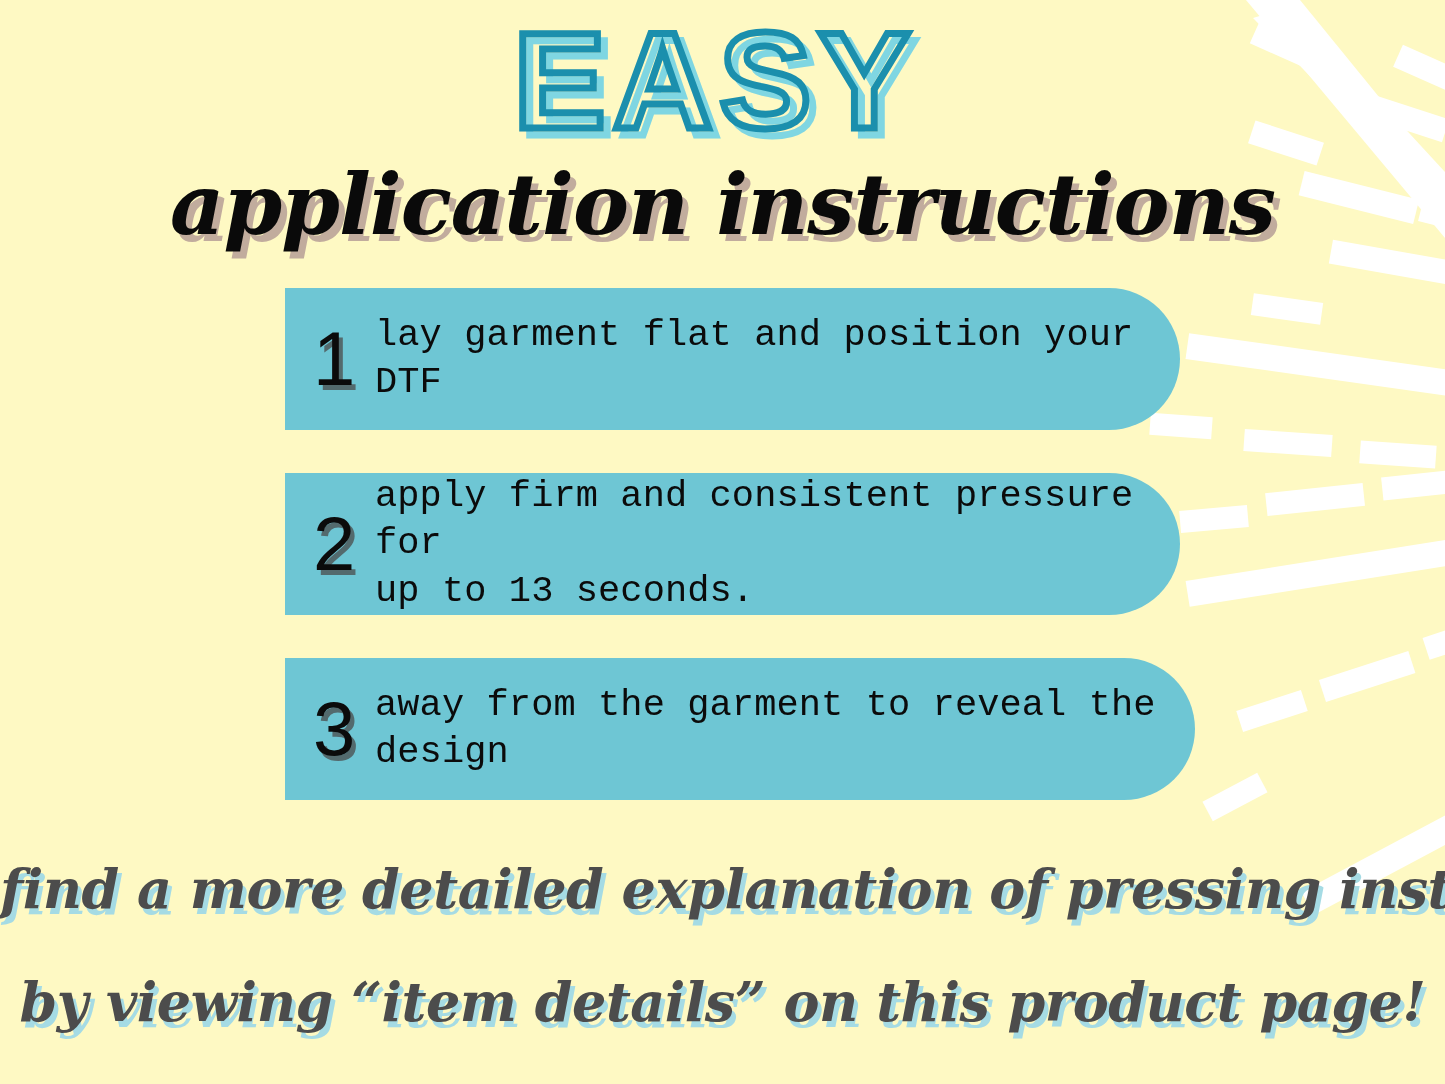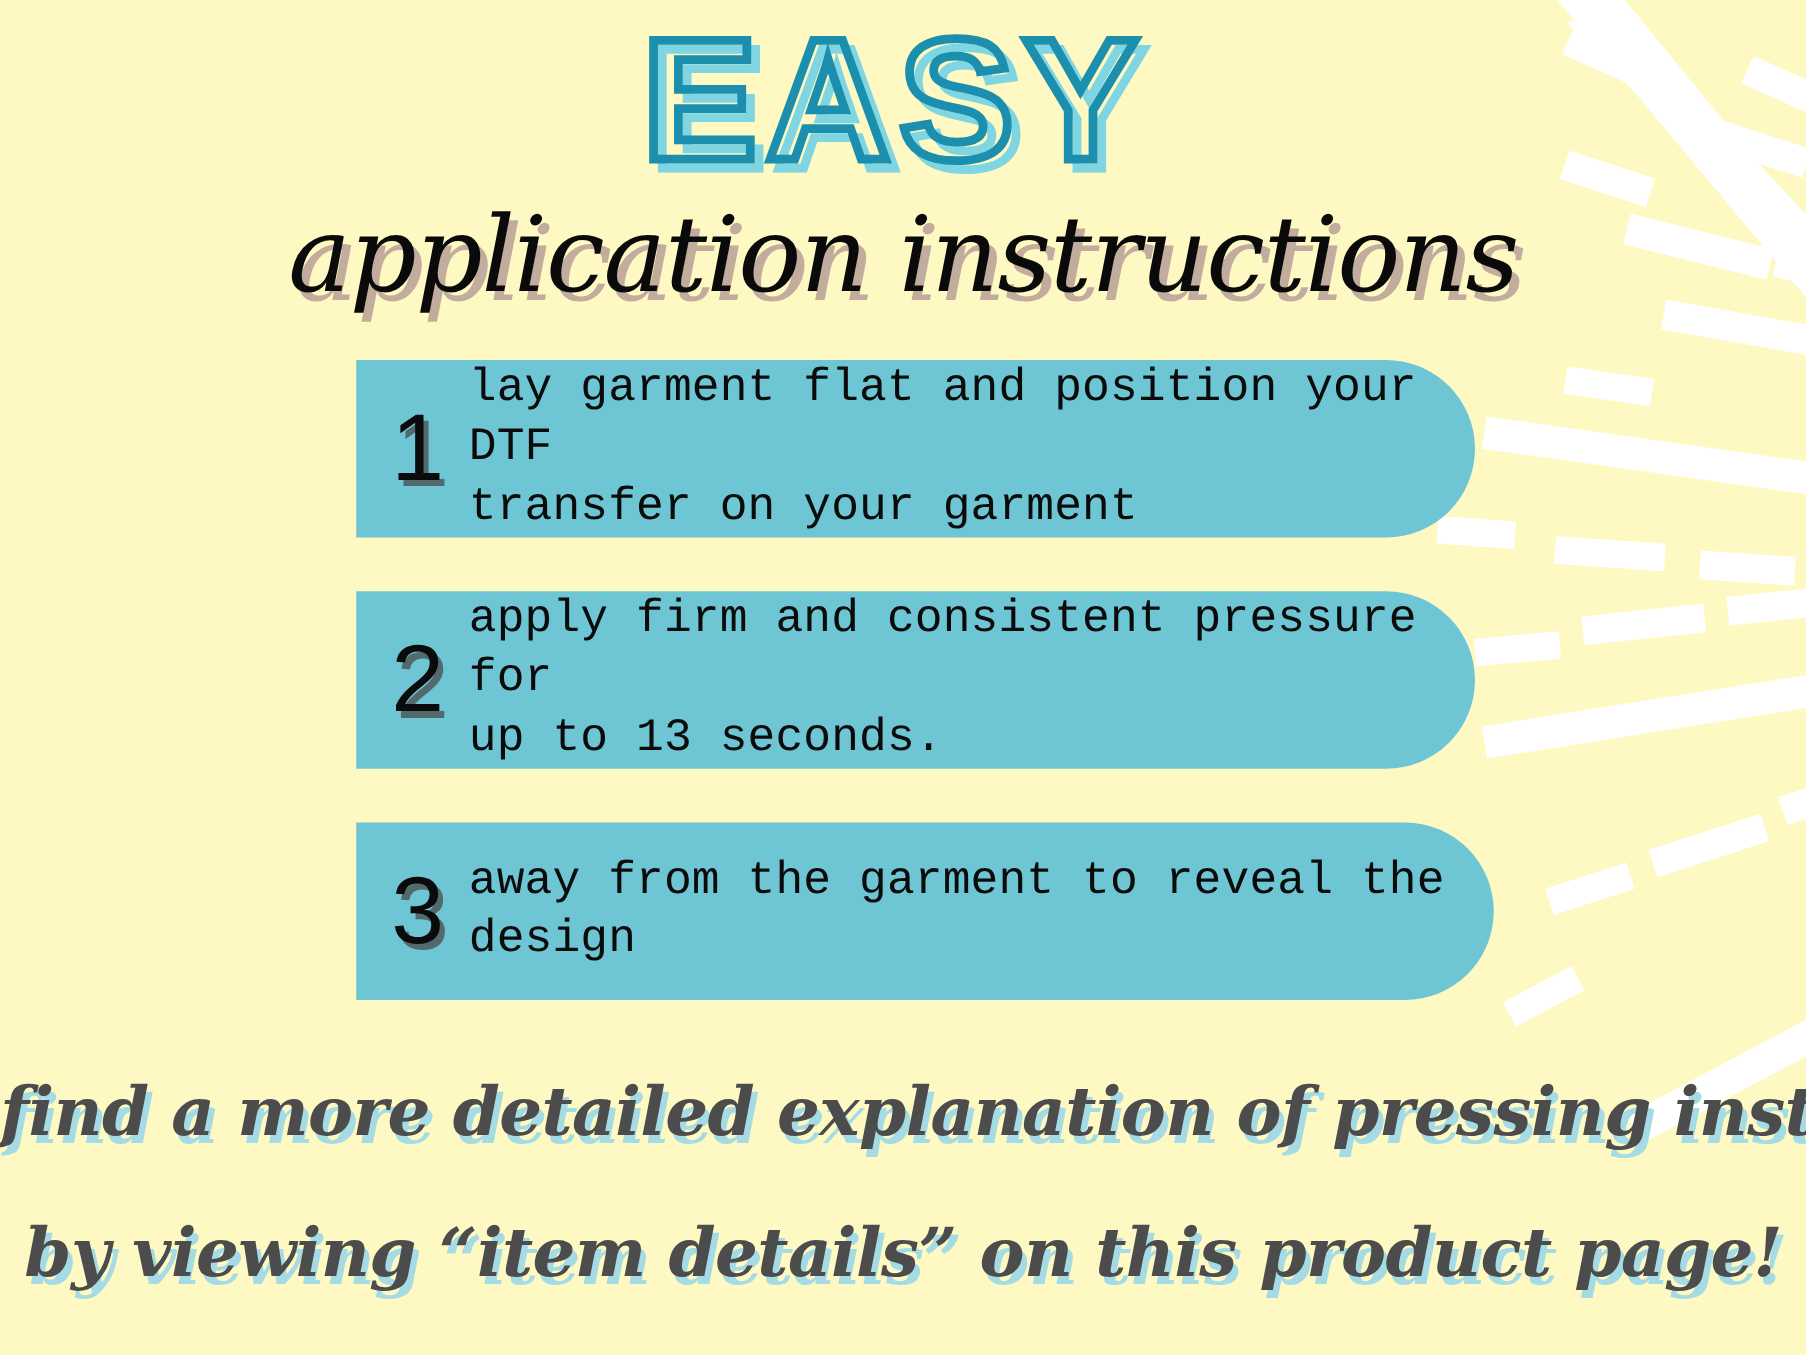--- a/index.html
+++ b/index.html
@@ -57,21 +57,21 @@
     transform: translate(-7px, -7px);
   }
 
   .script-line {
     position: absolute;
     left: 0;
     width: 1445px;
     text-align: center;
     font-family: "DejaVu Serif", serif;
     font-style: italic;
-    font-weight: 400;
+    font-weight: 700;
     color: #0a0a0a;
     white-space: nowrap;
   }
 
   #application-instructions {
     top: 155px;
     font-size: 84px;
     letter-spacing: -1px;
     text-shadow: 6px 7px 0 rgba(120, 78, 110, 0.45);
   }
@@ -194,21 +194,20 @@
     <div class="easy-word front">EASY</div>
     <div class="script-line" id="application-instructions">application instructions</div>
   </div>
 
   <div class="steps">
 
     <div class="step s1">
       <div class="step-number">1</div>
       <div class="step-text">
         <div>lay garment flat and position your DTF</div>
-        <div>transfer on your garment</div>
       </div>
     </div>
 
     <div class="step s2">
       <div class="step-number">2</div>
       <div class="step-text">
         <div>apply firm and consistent pressure for</div>
         <div>up to 13 seconds.</div>
       </div>
     </div>

